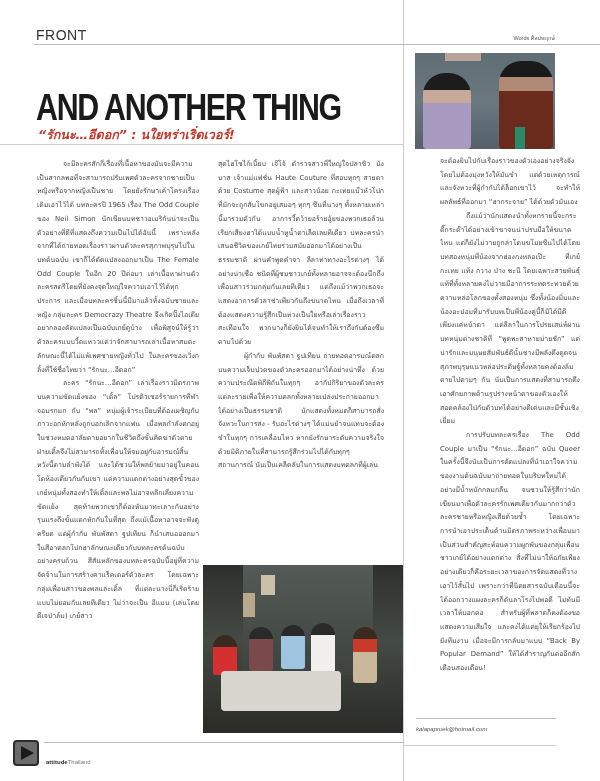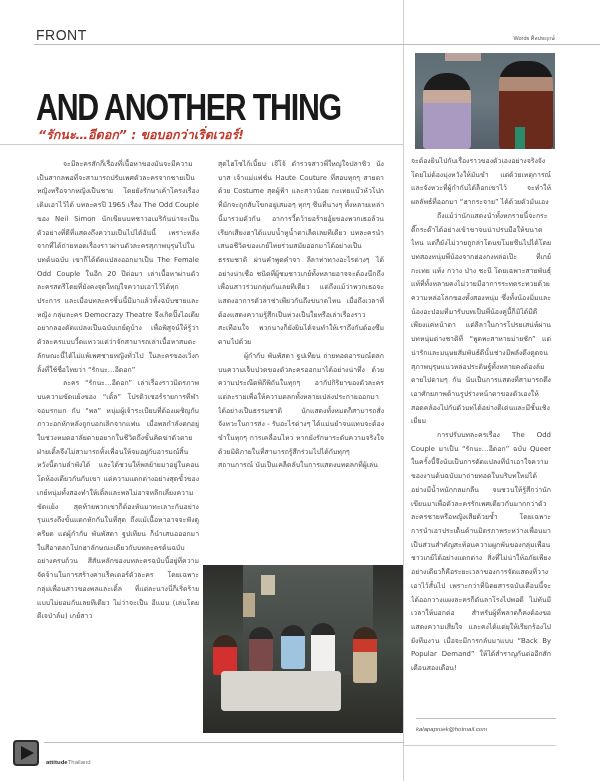--- a/index.html
+++ b/index.html
@@ -37,21 +37,21 @@
     }
     .title-rule { position: absolute; left: 0; top: 144px; width: 403px; height: 1px; background: #ccc; }
     .col {
       position: absolute; font-size: 6.9px; line-height: 13.7px; color: #444; text-align: justify;
       font-family: "DejaVu Sans", sans-serif;
     }
     .col p { margin: 0; }
     .col p.indent { text-indent: 26px; }
     .col1 { left: 37px; top: 158px; width: 162px; height: 570px; overflow: hidden; }
     .col2 { left: 218px; top: 158px; width: 166px; height: 400px; overflow: hidden; }
-    .col3 { left: 411px; top: 155px; width: 140px; height: 560px; overflow: hidden; }
+    .col3 { left: 440px; top: 155px; width: 140px; height: 560px; overflow: hidden; }
     .photo-bottom {
       position: absolute; left: 203px; top: 565px; width: 200px; height: 168px; overflow: hidden;
       background: linear-gradient(180deg,#2e2f2c 0%,#444a44 45%,#2a2a26 100%);
     }
     .photo-bottom .wall { position:absolute; left:40px; top:0; width:130px; height:110px; background: linear-gradient(180deg,#545a55,#3e433f); }
     .photo-bottom .frame1 { position:absolute; left:40px; top:28px; width:12px; height:24px; background:#b8a98c; }
     .photo-bottom .frame2 { position:absolute; left:58px; top:10px; width:14px; height:20px; background:#c9c0a8; }
     .photo-bottom .table { position:absolute; left:18px; top:106px; width:120px; height:40px; background:#d9d6d0; border-radius:4px; }
     .photo-bottom .person { position:absolute; width:24px; border-radius:12px 12px 3px 3px; }
     .photo-bottom .pa { left:10px;  top:70px; height:40px; background: linear-gradient(180deg,#3a2a20 0 30%, #d43030 30% 100%); }
@@ -88,21 +88,21 @@
 <div class="credit">Words ศิลปพฤกษ์</div>
 
 <div class="photo-top">
   <div class="shelf"></div>
   <div class="p1"></div>
   <div class="p2"></div>
   <div class="bottle"></div>
 </div>
 
 <div class="title">AND ANOTHER THING</div>
-<div class="subtitle">“รักนะ…อีดอก” : ขอบอกว่าเริ่ดเวอร์!</div>
+<div class="subtitle">“รักนะ…อีดอก” : นใยหร่าเริ่ดเวอร์!</div>
 <div class="title-rule"></div>
 
 <div class="col col1">
   <p class="indent">จะมีละครสักกี่เรื่องที่เนื้อหาของมันจะมีความเป็นสากลพอที่จะสามารถปรับเพศตัวละครจากชายเป็นหญิงหรือจากหญิงเป็นชาย โดยยังรักษาเค้าโครงเรื่องเดิมเอาไว้ได้ บทละครปี 1965 เรื่อง The Odd Couple ของ Neil Simon นักเขียนบทชาวอเมริกันน่าจะเป็นตัวอย่างที่ดีที่แสดงถึงความเป็นไปได้อันนี้ เพราะหลังจากที่ได้ถ่ายทอดเรื่องราวผ่านตัวละครสุภาพบุรุษไปในบทต้นฉบับ เขาก็ได้ดัดแปลงออกมาเป็น The Female Odd Couple ในอีก 20 ปีต่อมา เล่าเนื้อหาผ่านตัวละครสตรีโดยที่ยังคงจุดใหญ่ใจความเอาไว้ได้ทุกประการ และเมื่อบทละครชิ้นนี้มีมาแล้วทั้งฉบับชายและหญิง กลุ่มละคร Democrazy Theatre จึงเกิดปิ๊งไอเดียอยากลองดัดแปลงเป็นฉบับเกย์ดูบ้าง เพื่อพิสูจน์ให้รู้ว่าตัวละครแบบวี้ดแหววแต่ว่าจักสามารถเล่าเนื้อหาสมตะลักษณะนี้ได้ไม่แพ้เพศชายหญิงทั่วไป ในละครของเวิ่งกลิ้งที่ใช้ชื่อไทยว่า “รักนะ…อีดอก”</p>
   <p class="indent">ละคร “รักนะ…อีดอก” เล่าเรื่องราวมิตรภาพบนความขัดแย้งของ “เติ้ล” โปรดิวเซอร์รายการทีฬาจอมรกมก กับ “พล” หนุ่มผู้เจ้าระเบียบที่ต้องเผชิญกับภาวะอกหักหลังถูกบอกเลิกจากแฟน เมื่อพลกำลังตกอยู่ในช่วงหมดอาลัยตายอยากในชีวิตถึงขั้นคิดฆ่าตัวตาย ฝ่ายเติ้ลจึงไม่สามารถทิ้งเพื่อนให้จมอยู่กับอารมณ์สิ้นหวังนี้ตามลำพังได้ และได้ชวนให้พลย้ายมาอยู่ในคอนโดห้องเดียวกันกับเขา แต่ความแตกต่างอย่างสุดขั้วของเกย์หนุ่มทั้งสองทำให้เติ้ลและพลไม่อาจหลีกเลี่ยงความขัดแย้ง สุดท้ายพวกเขาก็ต้องหันมาทะเลาะกันอย่างรุนแรงถึงขั้นแตกหักกันในที่สุด ถึงแม้เนื้อหาอาจจะฟังดูครียด แต่ผู้กำกับ พันพัสดา ฐปเทียน ก็นำเสนอออกมาในสีอาตลกโปกฮาลักษณะเดียวกับบทละครต้นฉบับอย่างครบถ้วน สีสันหลักของบทละครฉบับนี้อยู่ที่ความจัดจ้านในการสร้างคาแร็คเตอร์ตัวละคร โดยเฉพาะกลุ่มเพื่อนสาวของพลและเติ้ล ที่แต่ละนางนี่ก็เริ่ดร้ายแบบไม่ยอมกันเลยทีเดียว ไม่ว่าจะเป็น อีแมน (เล่นโดย ดีเจป่าล์ม) เกย์สาว</p>
 </div>
 
 <div class="col col2">
   <p>สุดไฮโซไก้เนี้ยบ เจ๊โจ้ ตำรวจสาวพี่ใหญ่ใจปลาซิว นังบาส เจ้าแม่แฟชั่น Haute Couture ที่สอบทุกๆ สายตาด้วย Costume สุดผู้ฟ้า และสาวน้อย กะเทยแบ๊วหัวโปกที่มักจะถูกสับโขกอยู่เสมอๆ ทุกๆ ซีนที่นางๆ ทั้งหลายเหล่านี้มารวมตัวกัน อาการวี้ดว้ายอร้ายอู้ยของพวกเธอล้วนเรียกเสียงฮาได้แบบน้ำหูน้ำตาเล็ดเลยทีเดียว บทละครนำเสนอชีวิตของเกย์ไทยร่วมสมัยออกมาได้อย่างเป็นธรรมชาติ ผ่านคำพูดคำจา ลีลาท่าทางอะไรต่างๆ ได้อย่างน่าเชื่อ ชนิดที่ผู้ชมชาวเกย์ทั้งหลายอาจจะต้องนึกถึงเพื่อนสาวร่วมกลุ่มกันเลยทีเดียว แต่ถึงแม้ว่าพวกเธอจะแสดงอาการตัวลาช่าเพียวกันถึงขนาดไหน เมื่อถึงเวลาที่ต้องแสดงความรู้สึกเป็นห่วงเป็นใยหรือเล่าเรื่องราวสะเทือนใจ พวกนางก็ยังยินได้จนทำให้เราถึงกับต้องซึมตามไปด้วย</p>
   <p class="indent">ผู้กำกับ พันพัสดา ฐปเทียน ถ่ายทอดอารมณ์ตลกบนความเจ็บปวดของตัวละครออกมาได้อย่างน่าทึ่ง ด้วยความประณีตพิถีพิถันในทุกๆ อากัปกิริยาของตัวละครแต่ละรายเพื่อให้ความตลกทั้งหลายเปล่งประกายออกมาได้อย่างเป็นธรรมชาติ นักแสดงทั้งหมดก็สามารถสั่งจังหวะในการส่ง - รับอะไรต่างๆ ได้แม่นยำจนแทบจะต้องขำในทุกๆ การเคลื่อนไหว หากยังรักษาระดับความจริงใจด้วยมิติภายในที่สามารถรู้สึกร่วมไปได้กับทุกๆ สถานการณ์ นับเป็นเคล็ดลับในการแสดงบทตลกที่ผู้เล่น</p>

